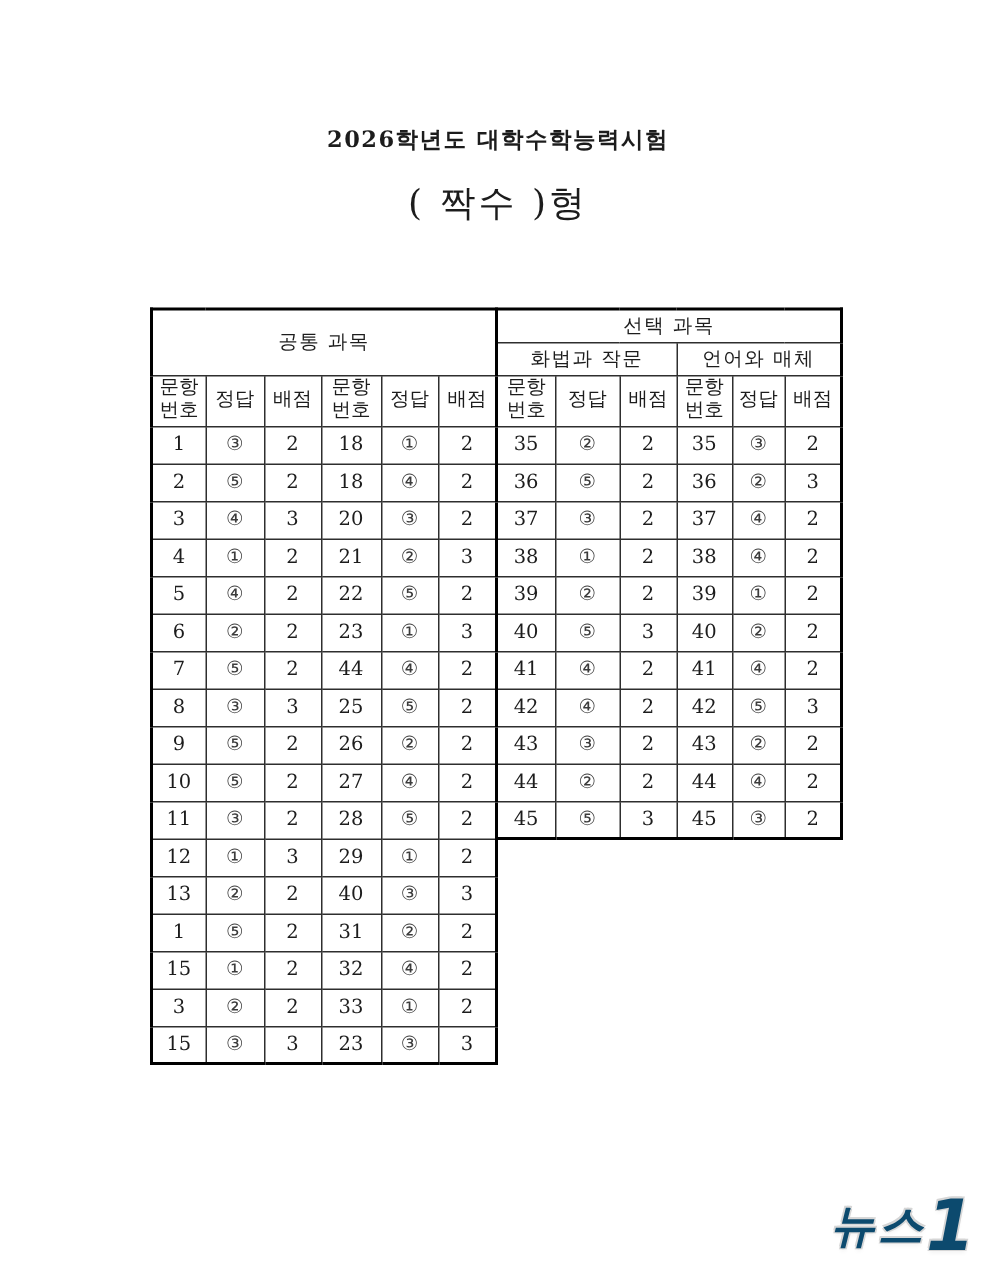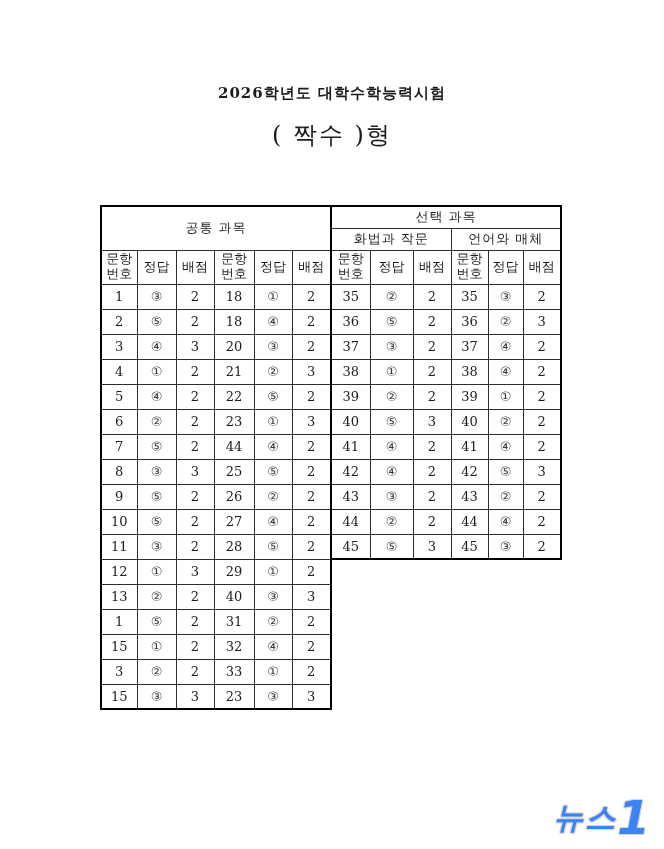--- a/index.html
+++ b/index.html
@@ -57,21 +57,21 @@
   .edge-t { border-top: 2px solid #000 !important; }
   .edge-b { border-bottom: 2px solid #000 !important; }
 
   .watermark {
     position: absolute;
     right: 12px;
     bottom: 4px;
     font-family: "DejaVu Sans", "Liberation Sans", sans-serif;
     font-weight: bold;
     font-style: italic;
-    color: #3b82f6;
+    color: #0c4a6e;
     letter-spacing: 2px;
     text-shadow:
       -1px -1px 0 #d6d6d6, 1px -1px 0 #d6d6d6,
       -1px  1px 0 #d6d6d6, 1px  1px 0 #d6d6d6,
        0    2px 3px rgba(0,0,0,0.05);
     user-select: none;
   }
   .watermark .kor { font-size: 30px; }
   .watermark .num { font-size: 47px; vertical-align: -6px; }
 </style>

